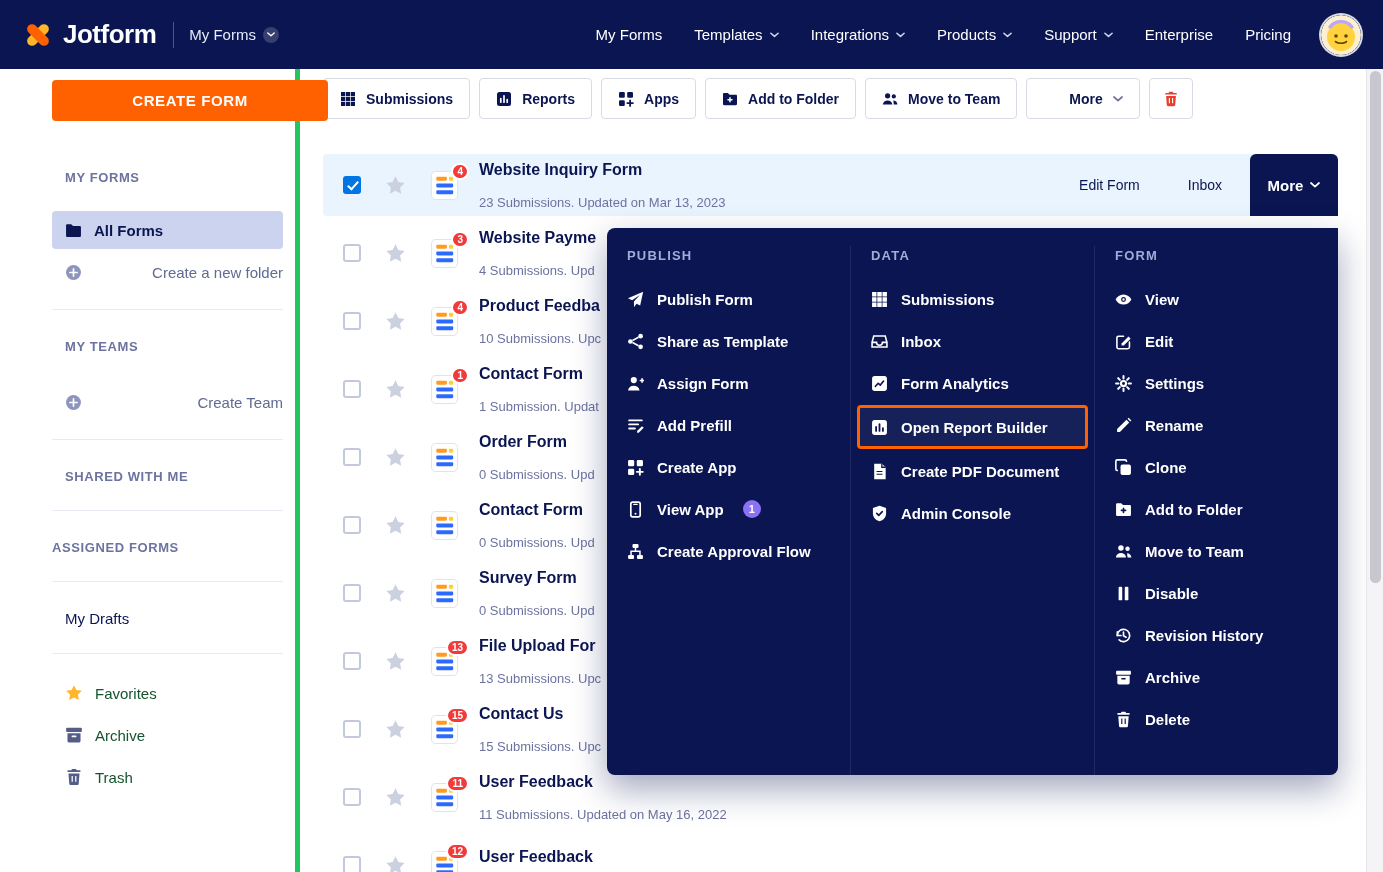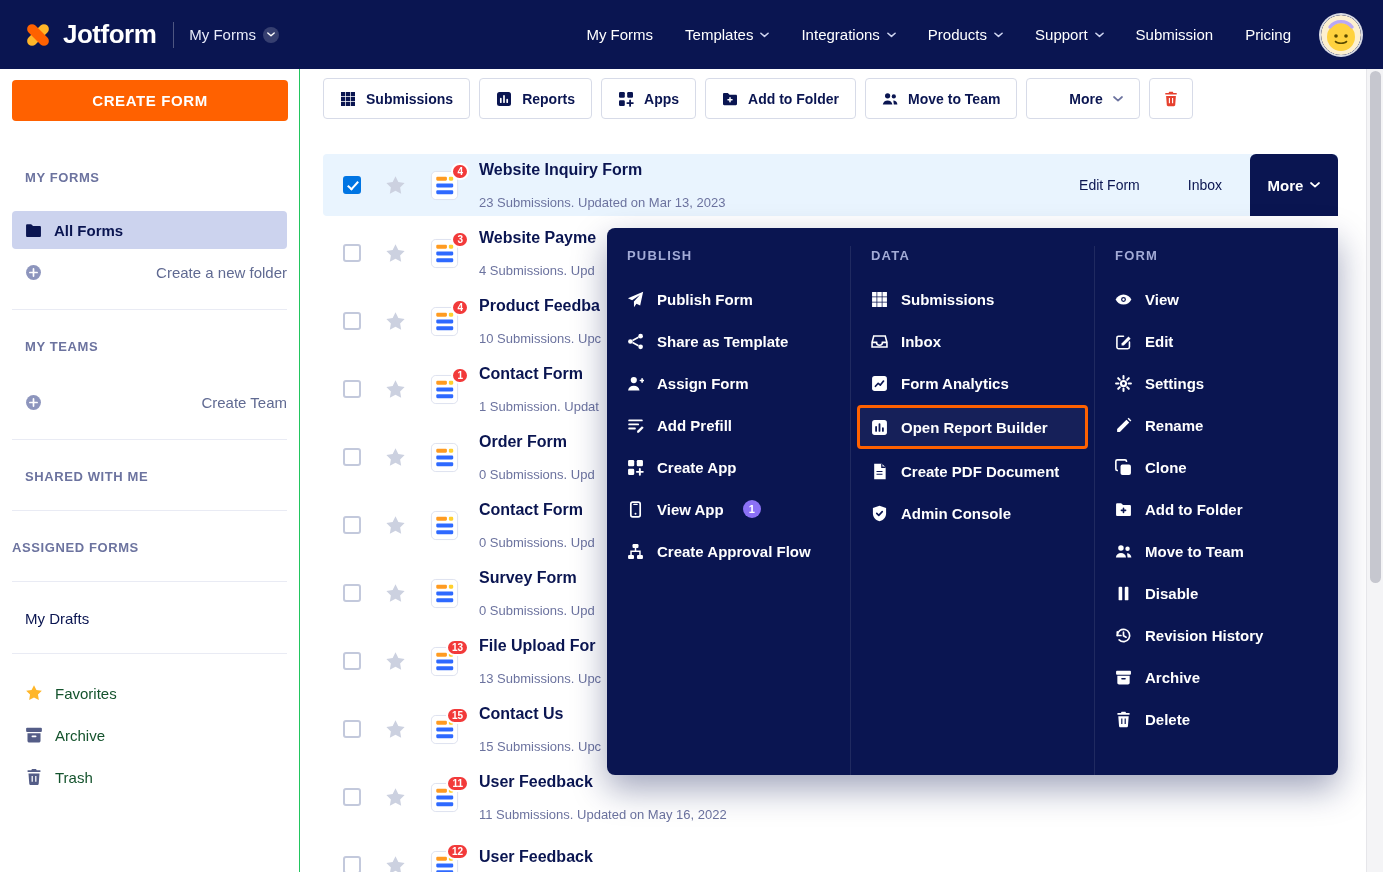--- a/index.html
+++ b/index.html
@@ -21,21 +21,21 @@
   .bc-chev .icon { width:8px; height:5px; color:#fff; }
   .nav-menu { margin-left:auto; display:flex; align-items:center; gap:32px; }
   .nav-item { display:flex; align-items:center; gap:7px; color:#fff; font-size:15px; font-weight:500; cursor:pointer; white-space:nowrap; }
   .nav-item .icon { width:9px; height:6px; color:#cdd3ef; }
   .avatar { width:40px; height:40px; border-radius:50%; margin-left:30px; cursor:pointer;
             box-shadow:0 0 0 2px rgba(255,255,255,.85); overflow:hidden; flex:0 0 auto; }
   .avatar svg { width:100%; height:100%; display:block; }
 
   
   .sidebar { position:absolute; top:69px; left:0; width:300px; bottom:0; background:#fff;
-             border-right:1px solid #22c55e; z-index:10; }
+             border-right:5px solid #22c55e; z-index:10;padding-left:40px; }
   .create-form-btn { display:block; margin:11px 12px 0; width:276px; height:41px; background:#ff6100;
                      color:#fff; font-family:inherit; font-size:15px; font-weight:700; letter-spacing:.6px;
                      border:none; border-radius:4px; cursor:pointer; }
   .sb-label { font-size:13px; font-weight:700; letter-spacing:.6px; color:#6c739f; margin-left:25px; }
   .sb-label.clickable { cursor:pointer; }
   .lbl-myforms { margin-top:49px; margin-bottom:26px; }
   .sb-row { display:flex; align-items:center; gap:12px; font-size:15px; cursor:pointer; }
   .all-forms { margin:0 12px; height:38px; padding-left:13px; background:#ccd3ee; border-radius:4px;
                font-weight:600; color:#0a1551; }
   .all-forms .icon { width:17px; height:17px; color:#0a1551; }
@@ -175,21 +175,21 @@
       <span class="nav-item">
         <span>Support</span>
         <span class="icon">
           <svg viewBox="0 0 10 6">
             <path d="M1 1l4 3.6L9 1" fill="none" stroke="currentColor" stroke-width="1.7" stroke-linecap="round" stroke-linejoin="round"></path>
           </svg>
         </span>
       </span>
 
       <span class="nav-item">
-        <span>Submission</span>
+        <span>Enterprise</span>
 
       </span>
 
       <span class="nav-item">
         <span>Pricing</span>
 
       </span>
 
   </div>
   <span class="avatar">

